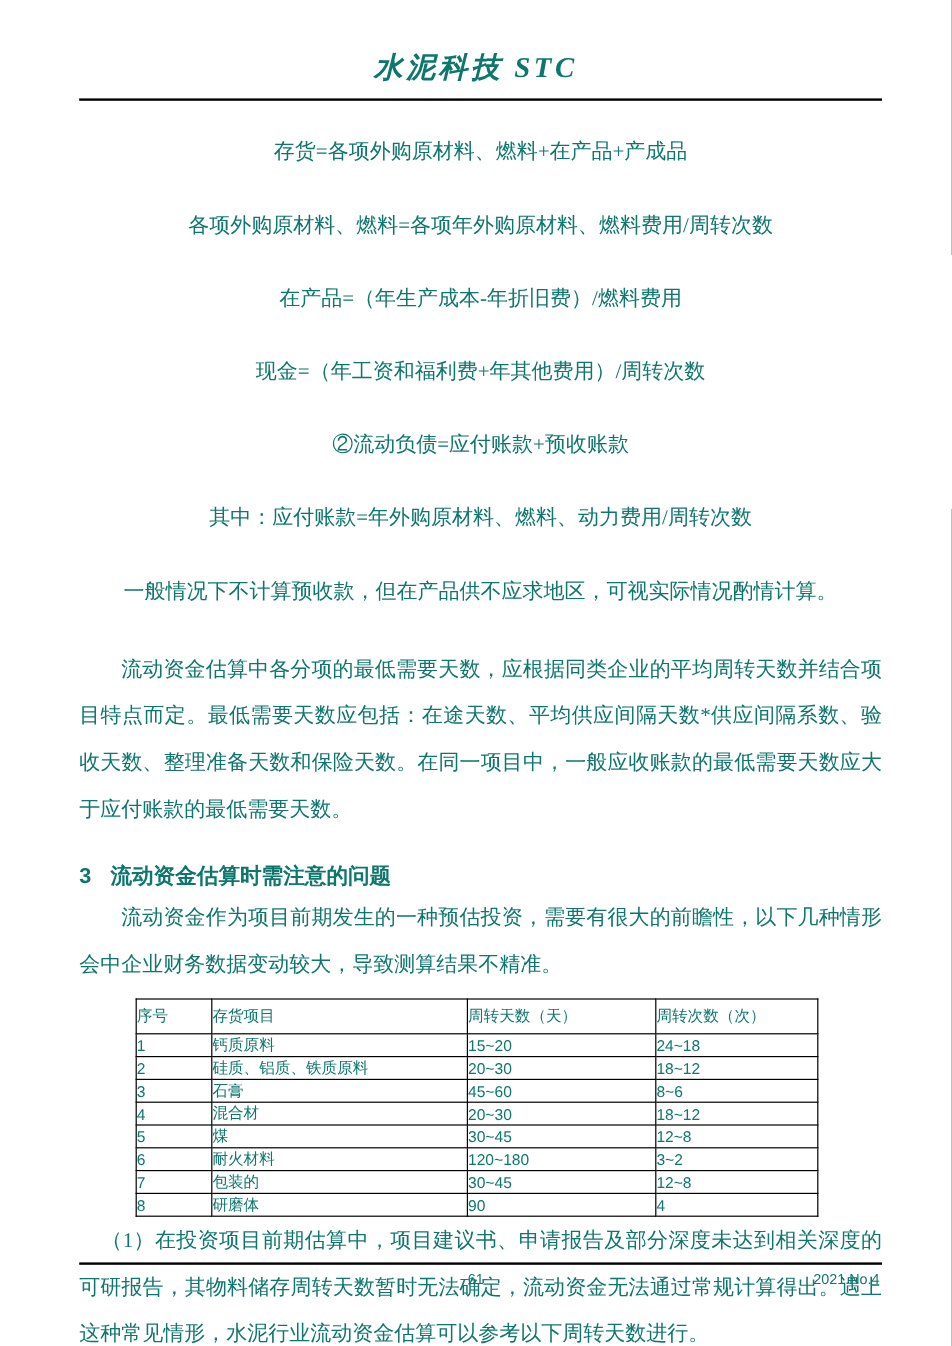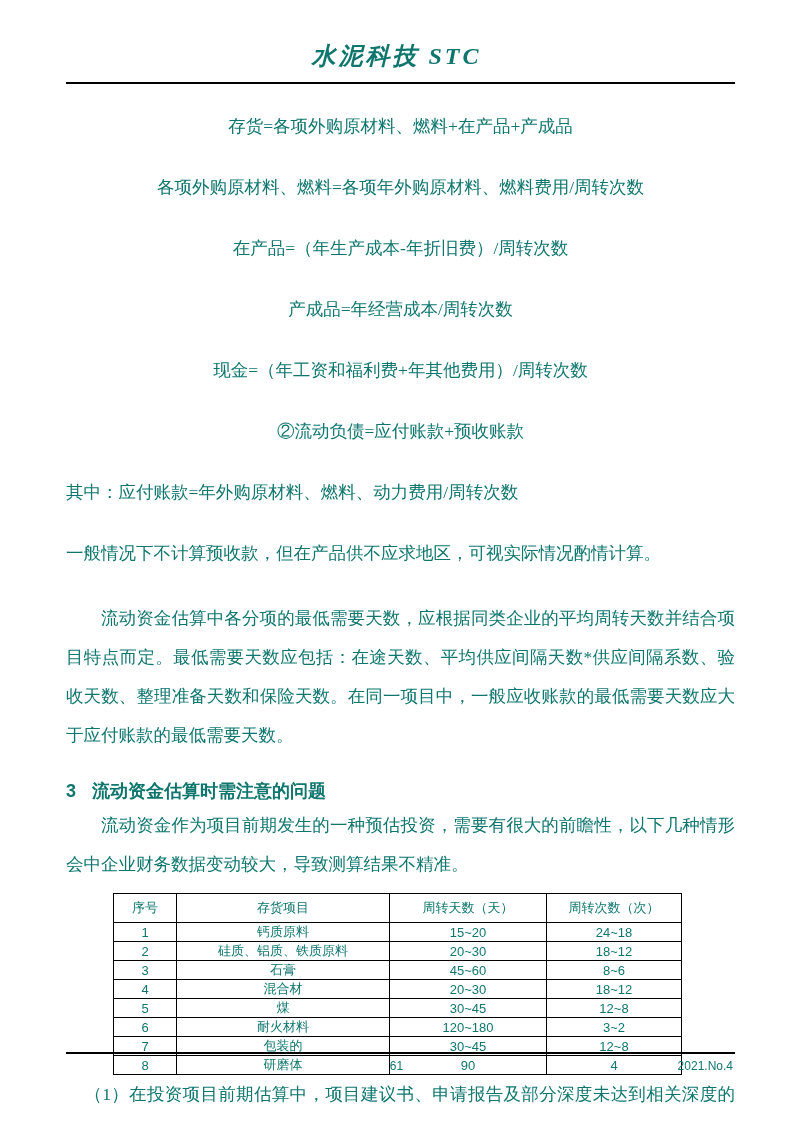--- a/index.html
+++ b/index.html
@@ -34,21 +34,21 @@
 
   
   .formula-block { margin-top: 6px; }
   .formula-line {
     font-size: 17.5px;
     line-height: 37px;
     text-align: center;
     white-space: nowrap;
     margin-top: 24px;
   }
-  .formula-line.align-left { text-align: left; }
+  .formula-line.align-left { text-align: center; }
 
   
   .para {
     font-size: 17.5px;
     line-height: 39px;
     text-align: justify;
     text-indent: 2em;
   }
   .para.no-gap { margin: 0; }
   .para-1 { margin-top: 27px; }
@@ -67,21 +67,21 @@
   
   table.inv-table {
     border-collapse: collapse;
     margin: 9px 0 0 47px;
     table-layout: fixed;
     width: 568px;
     font-family: "Liberation Sans", "DejaVu Sans", sans-serif;
   }
   table.inv-table th, table.inv-table td {
     border: 1.5px solid #000;
-    text-align: center;
+    text-align: left;
     vertical-align: middle;
     font-size: 13px;
     font-weight: normal;
     padding: 0;
     overflow: hidden;
     white-space: nowrap;
   }
   table.inv-table th { height: 29px; }
   table.inv-table td { height: 19px; }
   .col-no   { width: 63px; }
@@ -122,22 +122,21 @@
   <div class="doc-header">
     <span class="doc-title">水泥科技 STC</span>
   </div>
   <hr class="header-rule">
 
   <div class="content">
 
     <div class="formula-block">
       <div class="formula-line">存货=各项外购原材料、燃料+在产品+产成品</div>
       <div class="formula-line">各项外购原材料、燃料=各项年外购原材料、燃料费用/周转次数</div>
-      <div class="formula-line">在产品=（年生产成本-年折旧费）/周转次数</div>
-      <div class="formula-line">产成品=年经营成本/周转次数</div>
+      <div class="formula-line">在产品=（年生产成本-年折旧费）/燃料费用</div>
       <div class="formula-line">现金=（年工资和福利费+年其他费用）/周转次数</div>
       <div class="formula-line">②流动负债=应付账款+预收账款</div>
       <div class="formula-line align-left">其中：应付账款=年外购原材料、燃料、动力费用/周转次数</div>
       <div class="formula-line align-left">一般情况下不计算预收款，但在产品供不应求地区，可视实际情况酌情计算。</div>
     </div>
 
     <div class="para para-1">流动资金估算中各分项的最低需要天数，应根据同类企业的平均周转天数并结合项目特点而定。最低需要天数应包括：在途天数、平均供应间隔天数*供应间隔系数、验收天数、整理准备天数和保险天数。在同一项目中，一般应收账款的最低需要天数应大于应付账款的最低需要天数。</div>
 
 
     <div class="section-heading">

